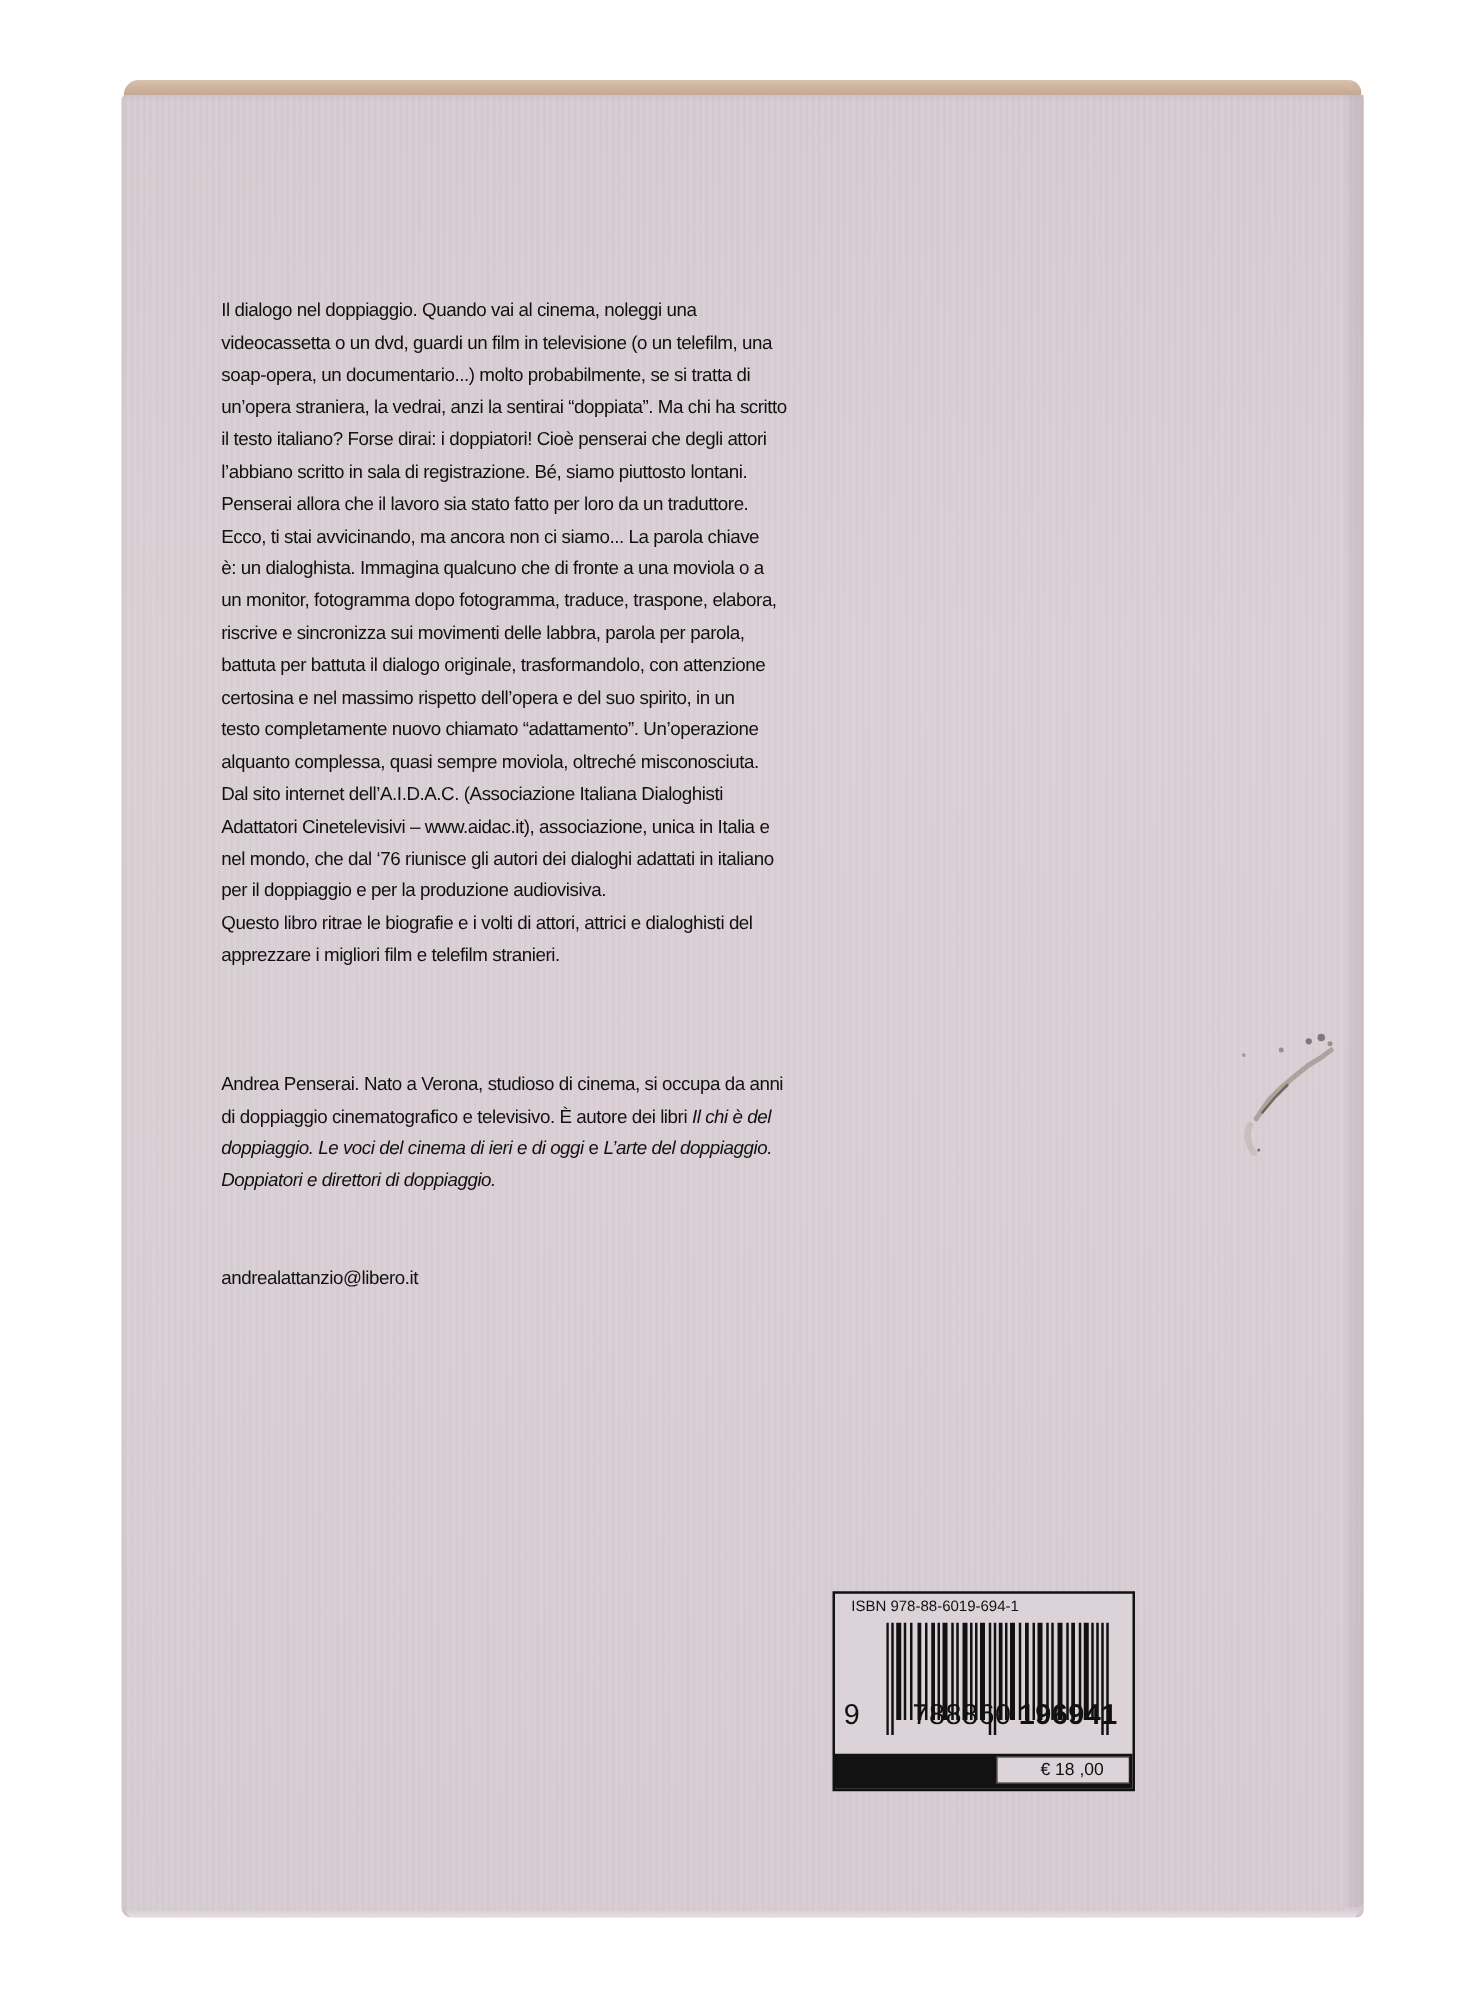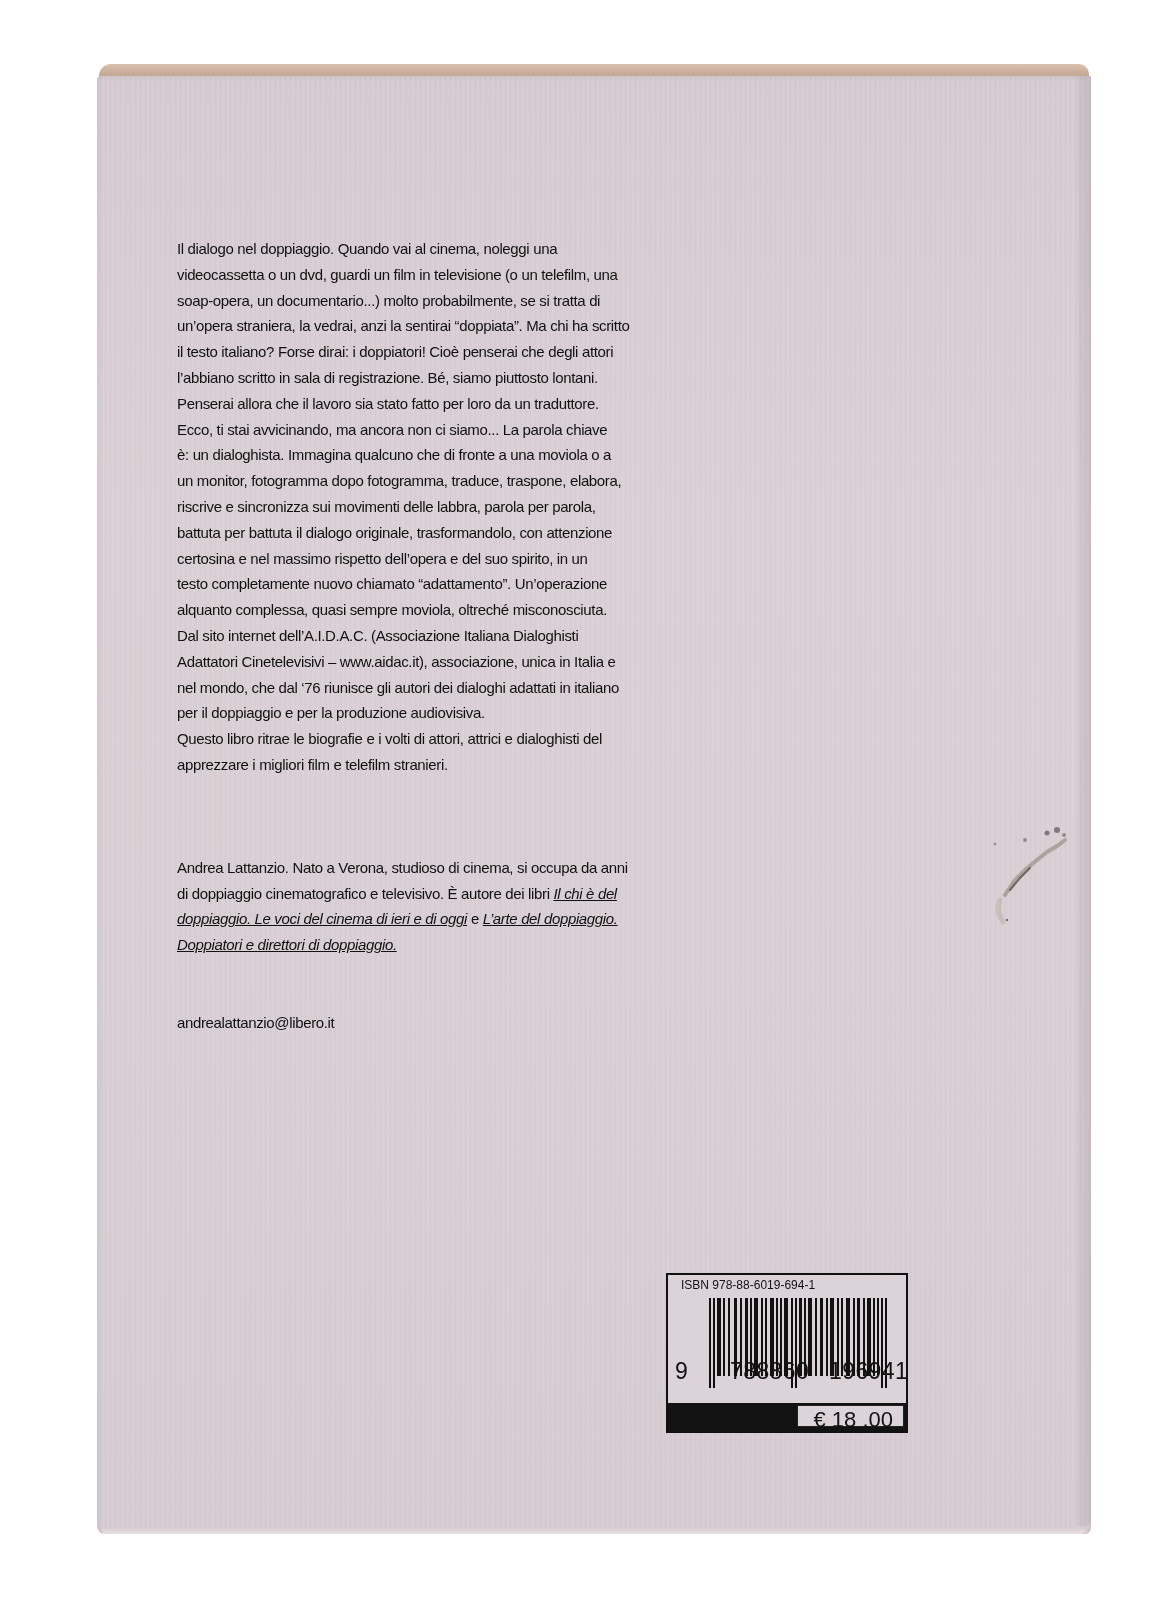--- a/index.html
+++ b/index.html
@@ -82,21 +82,20 @@
       text-align: left;
     }
     .gap-large {
       height: 77px;
     }
     .gap-medium {
       height: 52px;
     }
     .it {
       font-style: italic;
-      text-decoration: underline;
     }
 
     
     .barcode-box {
       position: absolute;
       left: 666px;
       top: 1273px;
       width: 238px;
       height: 156px;
       border: 2px solid #111;
@@ -125,44 +124,44 @@
       position: absolute;
       top: 85px;
       font-size: 23px;
       color: #111;
       letter-spacing: 0.4px;
       white-space: nowrap;
       line-height: 1;
     }
     .digit-lead { left: 7px; }
     .digit-left { left: 62px; }
-    .digit-right { left: 161px; }
+    .digit-right { left: 147px; font-weight: bold; }
     .price-band {
       position: absolute;
       left: 0;
       bottom: 0;
       width: 238px;
       height: 28px;
       background: #121212;
     }
     .price-cell {
       position: absolute;
       right: 2px;
       top: 2px;
       width: 107px;
       height: 22px;
       background: #ddd4d9;
       border: 1px solid #222;
       box-sizing: border-box;
     }
     .price-text {
       position: absolute;
-      right: 10px;
+      right: 20px;
       top: 1px;
-      font-size: 22px;
+      font-size: 14px;
       color: #111;
       white-space: nowrap;
     }
 
     
     .stain {
       position: absolute;
       left: 985px;
       top: 800px;
       width: 95px;
@@ -218,21 +217,21 @@
     <div class="para nojustify">per il doppiaggio e per la produzione audiovisiva.</div>
   </div>
   <div class="para">
     <div class="para">Questo libro ritrae le biografie e i volti di attori, attrici e dialoghisti del</div>
     <div class="para nojustify">apprezzare i migliori film e telefilm stranieri.</div>
   </div>
 
   <div class="gap-large"></div>
 
   <div class="para">
-    <div class="para nojustify">Andrea Lattanzio. Nato a Verona, studioso di cinema, si occupa da anni</div>
+    <div class="para nojustify">Andrea Penserai. Nato a Verona, studioso di cinema, si occupa da anni</div>
     <div class="para nojustify"><span>di doppiaggio cinematografico e televisivo. È autore dei libri </span><span class="it">Il chi è del</span></div>
     <div class="para nojustify"><span class="it">doppiaggio. Le voci del cinema di ieri e di oggi</span><span> e </span><span class="it">L’arte del doppiaggio.</span></div>
     <div class="para nojustify it">Doppiatori e direttori di doppiaggio.</div>
   </div>
 
   <div class="gap-medium"></div>
 
   <div class="para nojustify">andrealattanzio@libero.it</div>
 </div>
 

